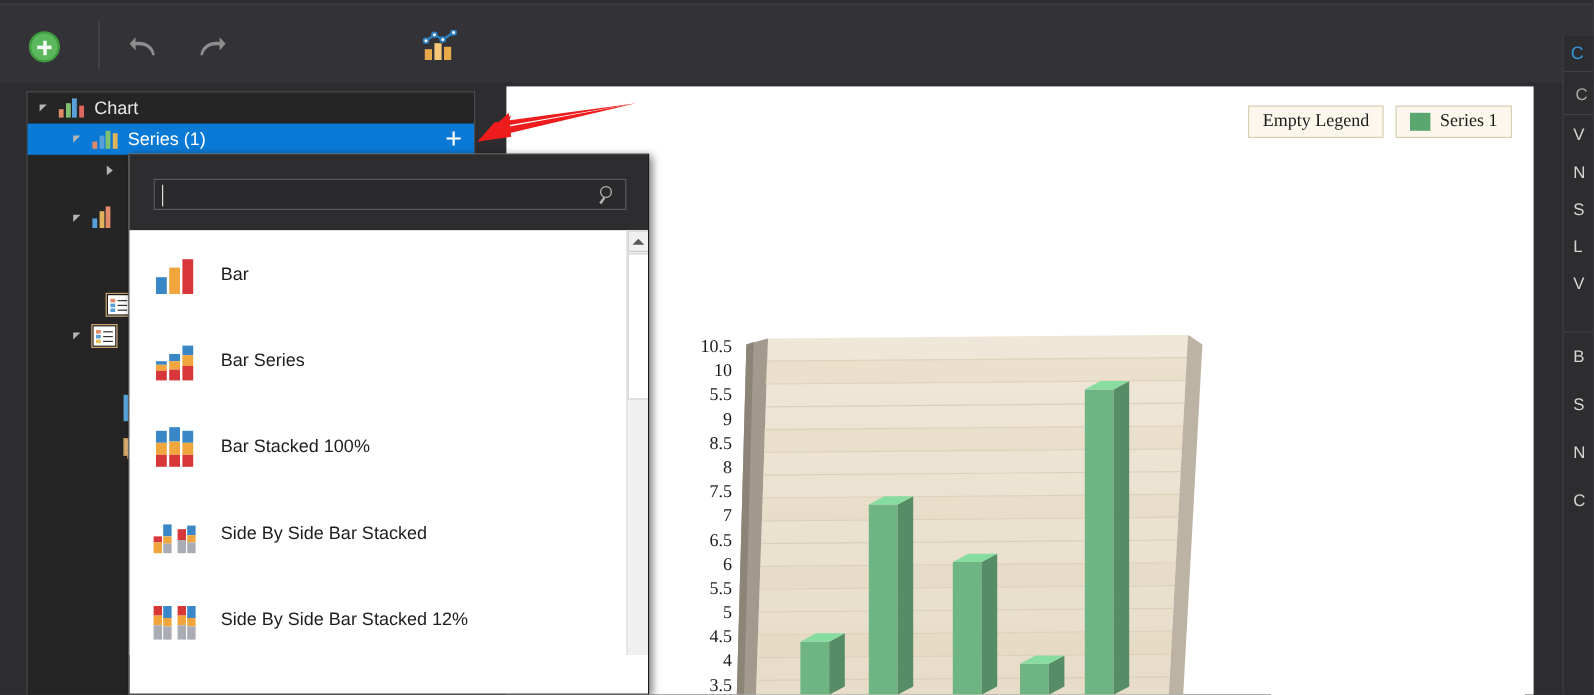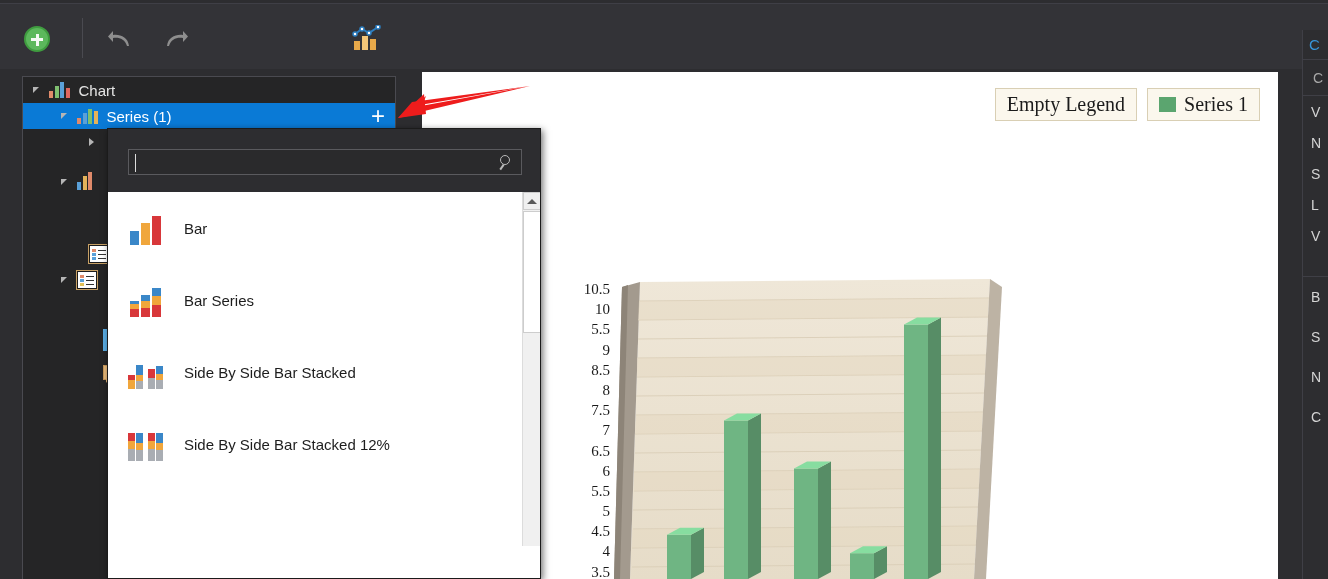--- a/index.html
+++ b/index.html
@@ -173,21 +173,21 @@
   
   .chart-canvas {
     position: absolute; left: 422px; top: 72px; width: 856px; height: 507px;
     background: #ffffff;
   }
   .legend-bar {
     position: absolute; right: 18px; top: 16px; display: flex; gap: 10px;
   }
   .leg-item {
     background: #fbf7ed; border: 1px solid #d9cfb4;
-    padding: 4px 11px; font-size: 20px; color: #1b1b1b;
+    padding: 4px 11px; font-size: 15px; color: #1b1b1b;
     display: flex; align-items: center; gap: 8px;
     font-family: "Liberation Serif", serif;
   }
   .leg-sw { width: 17px; height: 15px; }
 
   .yaxis {
     position: absolute; left: 136px; top: 210px; width: 52px;
     text-align: right; font-family: "Liberation Serif", serif;
     font-size: 15px; color: #1a1a1a;
   }
@@ -468,20 +468,40 @@
           </span>
           <span class="stackcol">
             <span style="height:12px;background:#d8373a"></span>
             <span style="height:9px;background:#f0a63c"></span>
             <span style="height:8px;background:#3a87c8"></span>
           </span>
         </span>
         <span class="lbl">Bar Series</span>
       </div>
 
+      <div class="litem">
+        <span class="icn">
+          <span class="stackcol">
+            <span style="height:10px;background:#d8373a"></span>
+            <span style="height:10px;background:#f0a63c"></span>
+            <span style="height:10px;background:#3a87c8"></span>
+          </span>
+          <span class="stackcol">
+            <span style="height:10px;background:#d8373a"></span>
+            <span style="height:11px;background:#f0a63c"></span>
+            <span style="height:12px;background:#3a87c8"></span>
+          </span>
+          <span class="stackcol">
+            <span style="height:10px;background:#d8373a"></span>
+            <span style="height:10px;background:#f0a63c"></span>
+            <span style="height:10px;background:#3a87c8"></span>
+          </span>
+        </span>
+        <span class="lbl">Bar Stacked 100%</span>
+      </div>
 
       <div class="litem">
         <span class="icn sbs">
           <span class="pair">
             <span class="stackcol">
               <span style="height:9px;background:#f0a63c"></span>
               <span style="height:5px;background:#d8373a"></span>
             </span>
             <span class="stackcol">
               <span style="height:8px;background:#a9adb3"></span>

